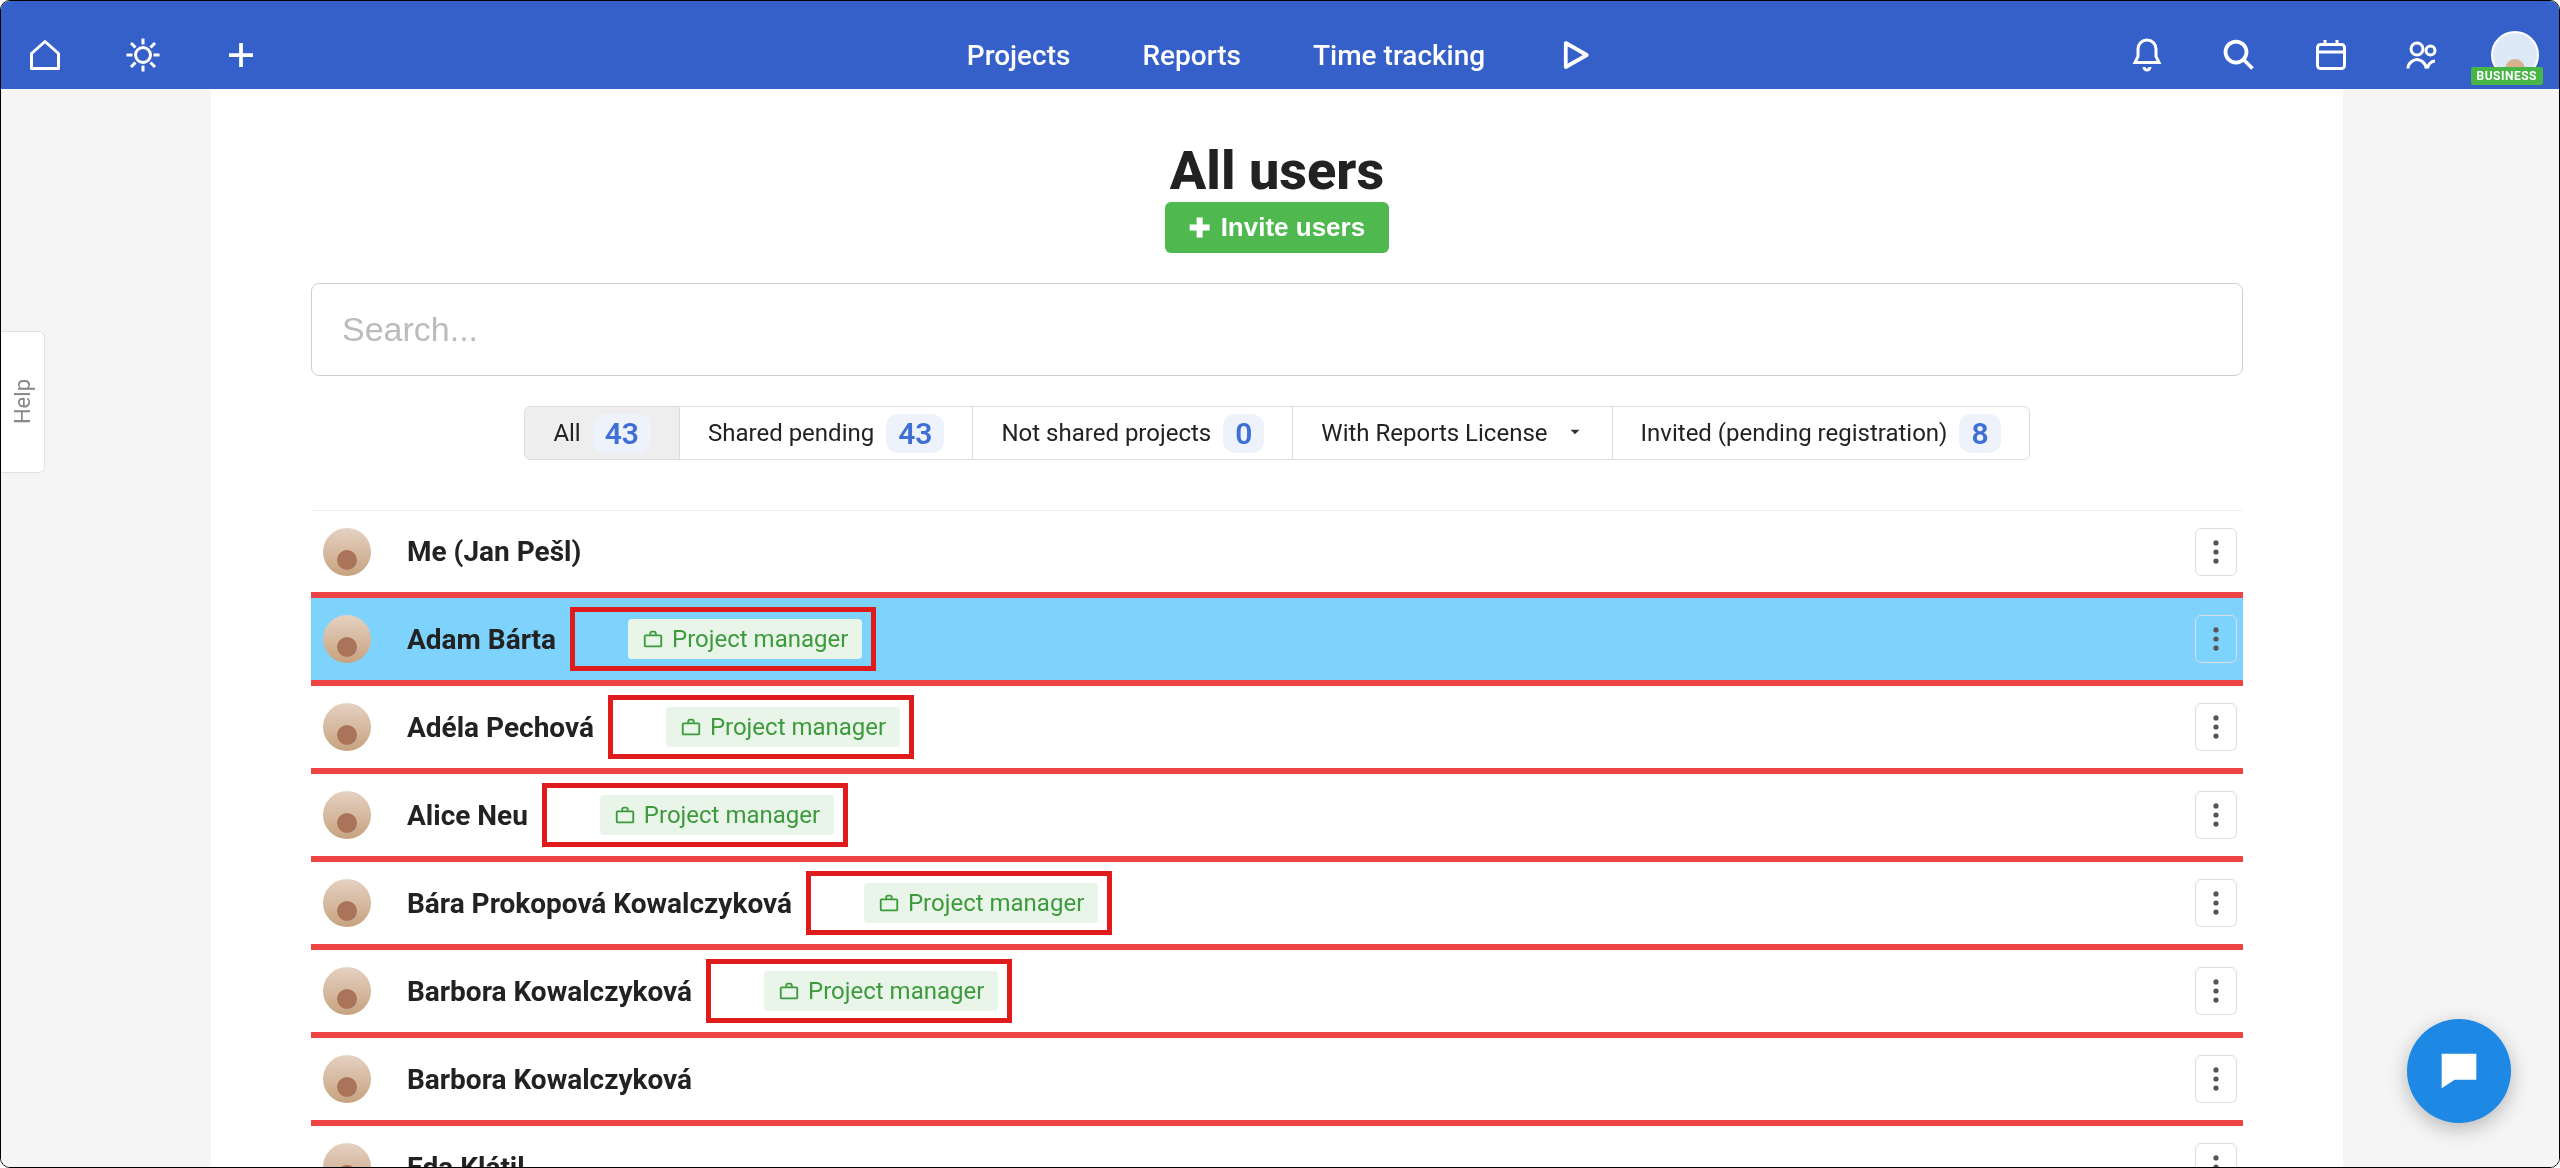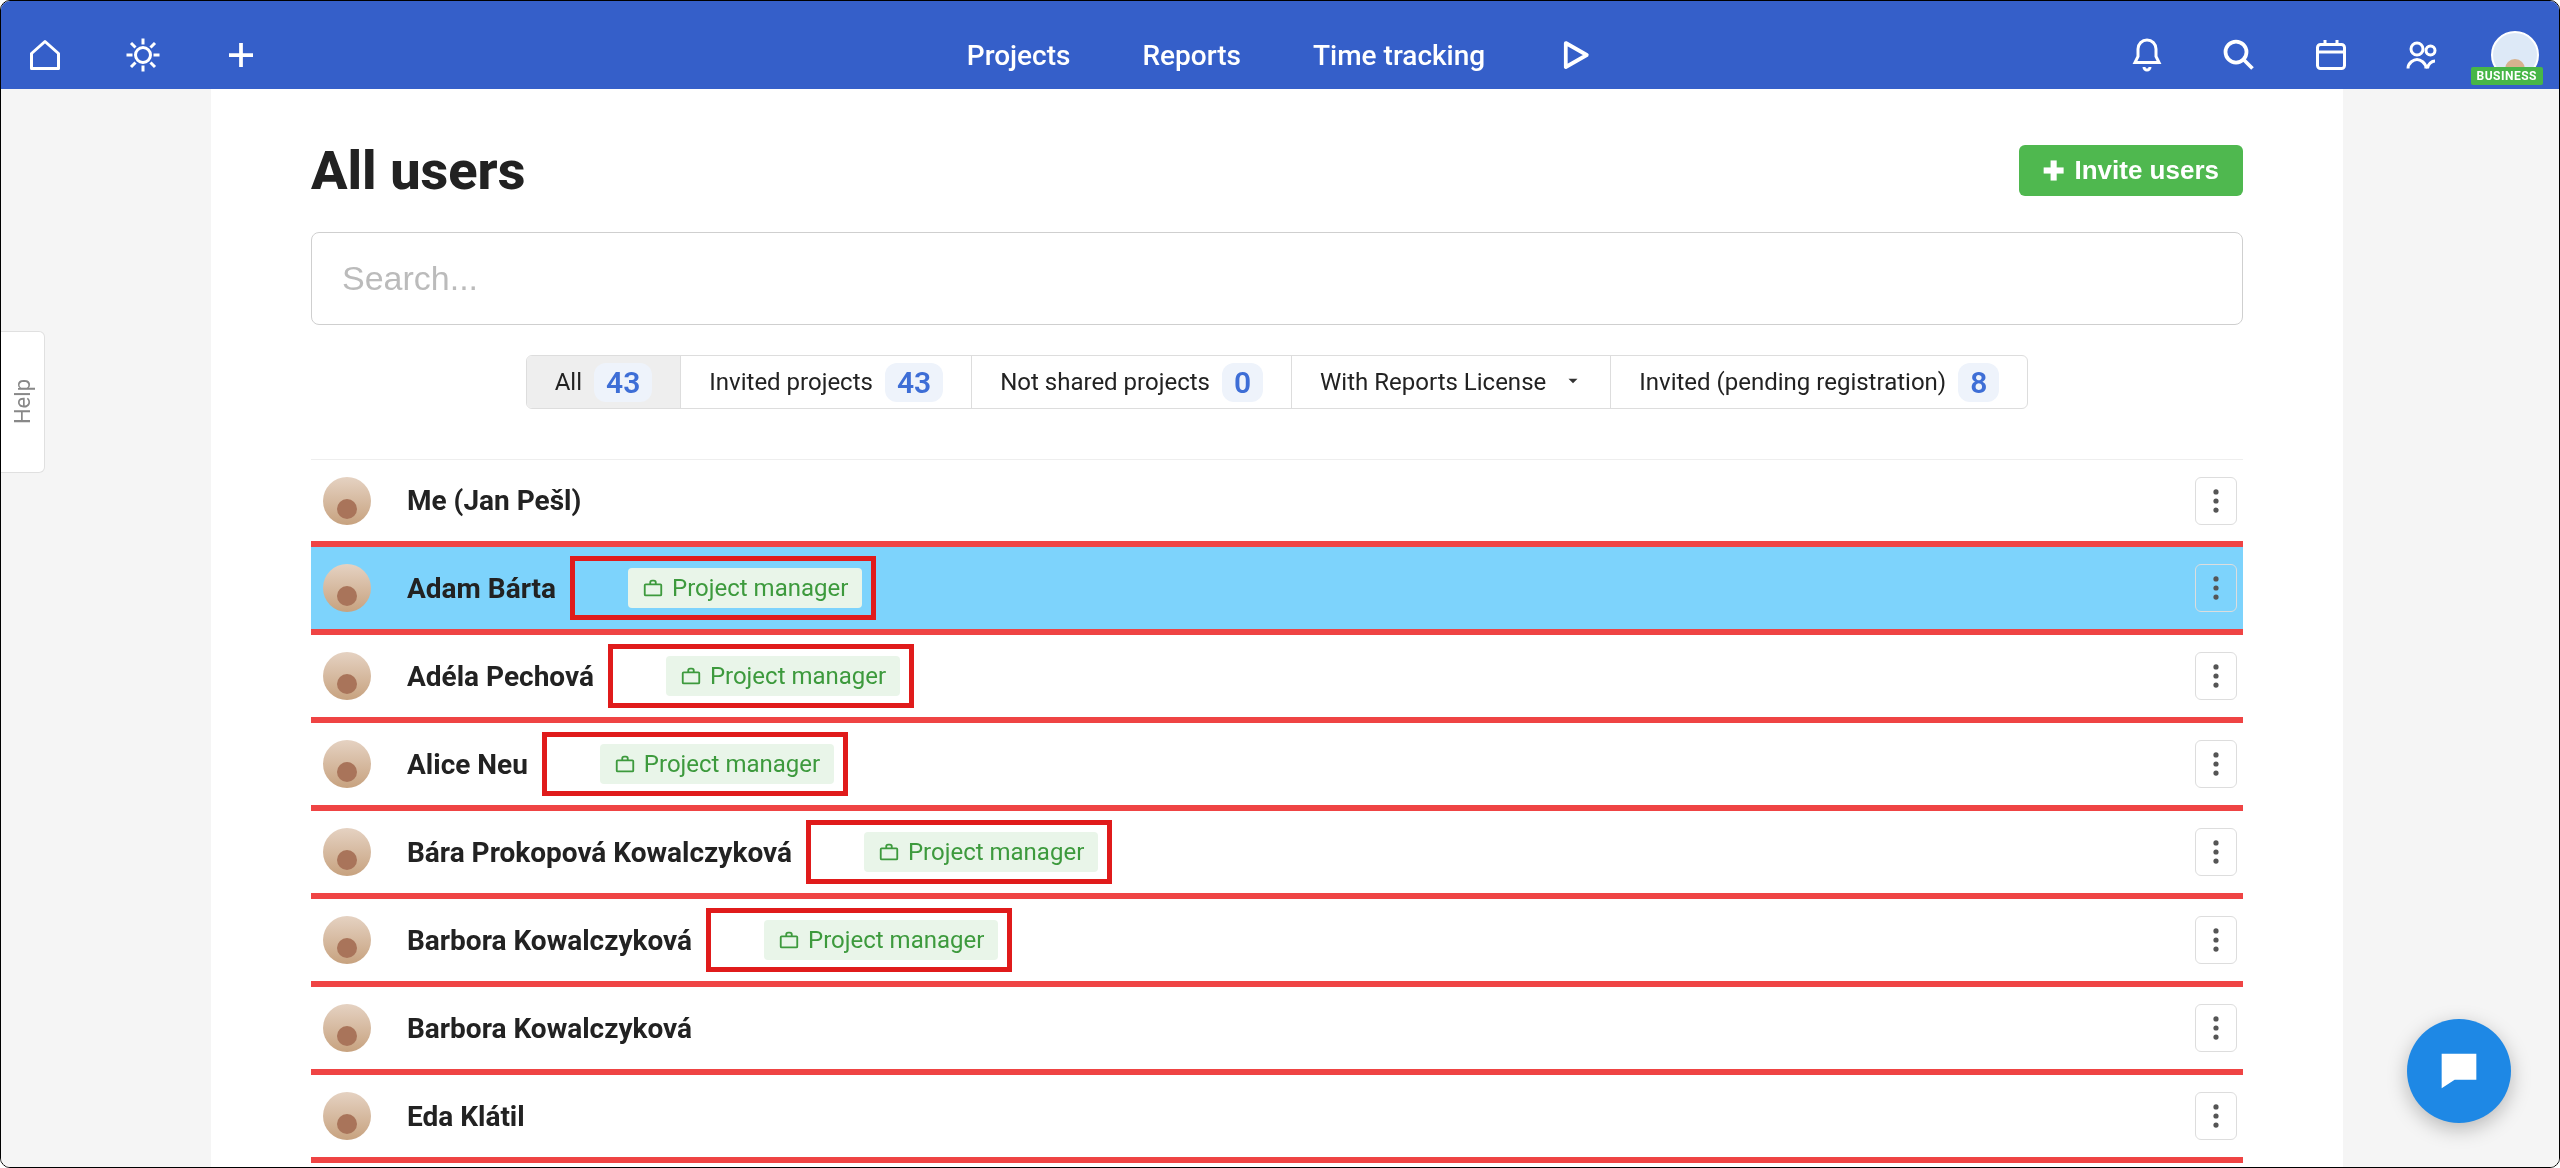--- a/index.html
+++ b/index.html
@@ -46,21 +46,21 @@
   }
   
   .gutter-left, .gutter-right {
     position:absolute; top:88px; bottom:0; width:210px; background:#f5f5f5;
   }
   .gutter-left{left:0;}
   .gutter-right{right:0; width:216px;}
   .content {
     padding: 40px 100px 0 100px;
   }
-  .page-title-row { display:flex; align-items:center; justify-content:space-between; margin-top:10px; margin-bottom:30px; }
+  .page-title-row { display:flex; align-items:center; justify-content:space-between; margin-top:10px; margin-bottom:30px;flex-direction:column; }
   .page-title { font-size:54px; font-weight:800; color:#222; }
   .invite-btn {
     background:#4fb84f;
     color:#fff;
     border:none;
     border-radius:6px;
     padding:10px 24px;
     font-size:26px;
     font-weight:700;
     display:flex; align-items:center; gap:10px;
@@ -288,21 +288,21 @@
         </button>
       </div>
       <input class="search-box" type="text" placeholder="Search..." style="">
       <div class="tabs-row">
         <div class="tabs" id="tabs">
             <div class="tab active">
               <span>All</span>
               <span class="count">43</span>
             </div>
             <div class="tab">
-              <span>Invited projects</span>
+              <span>Shared pending</span>
               <span class="count">43</span>
             </div>
             <div class="tab">
               <span>Not shared projects</span>
               <span class="count">0</span>
             </div>
             <div class="tab">
               <span>With Reports License</span>
               <span class="caret"><svg viewBox="0 0 24 24" fill="#333">
                   <path d="M6 9l6 6 6-6z"></path>

